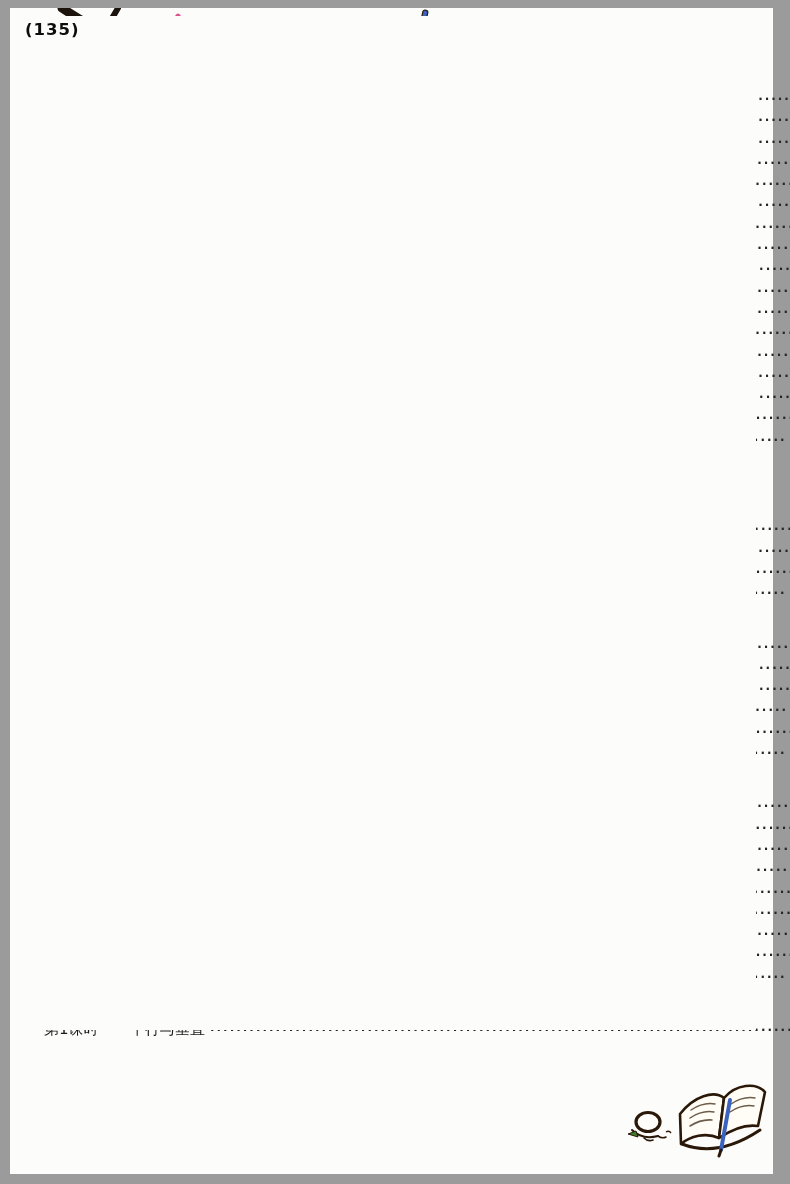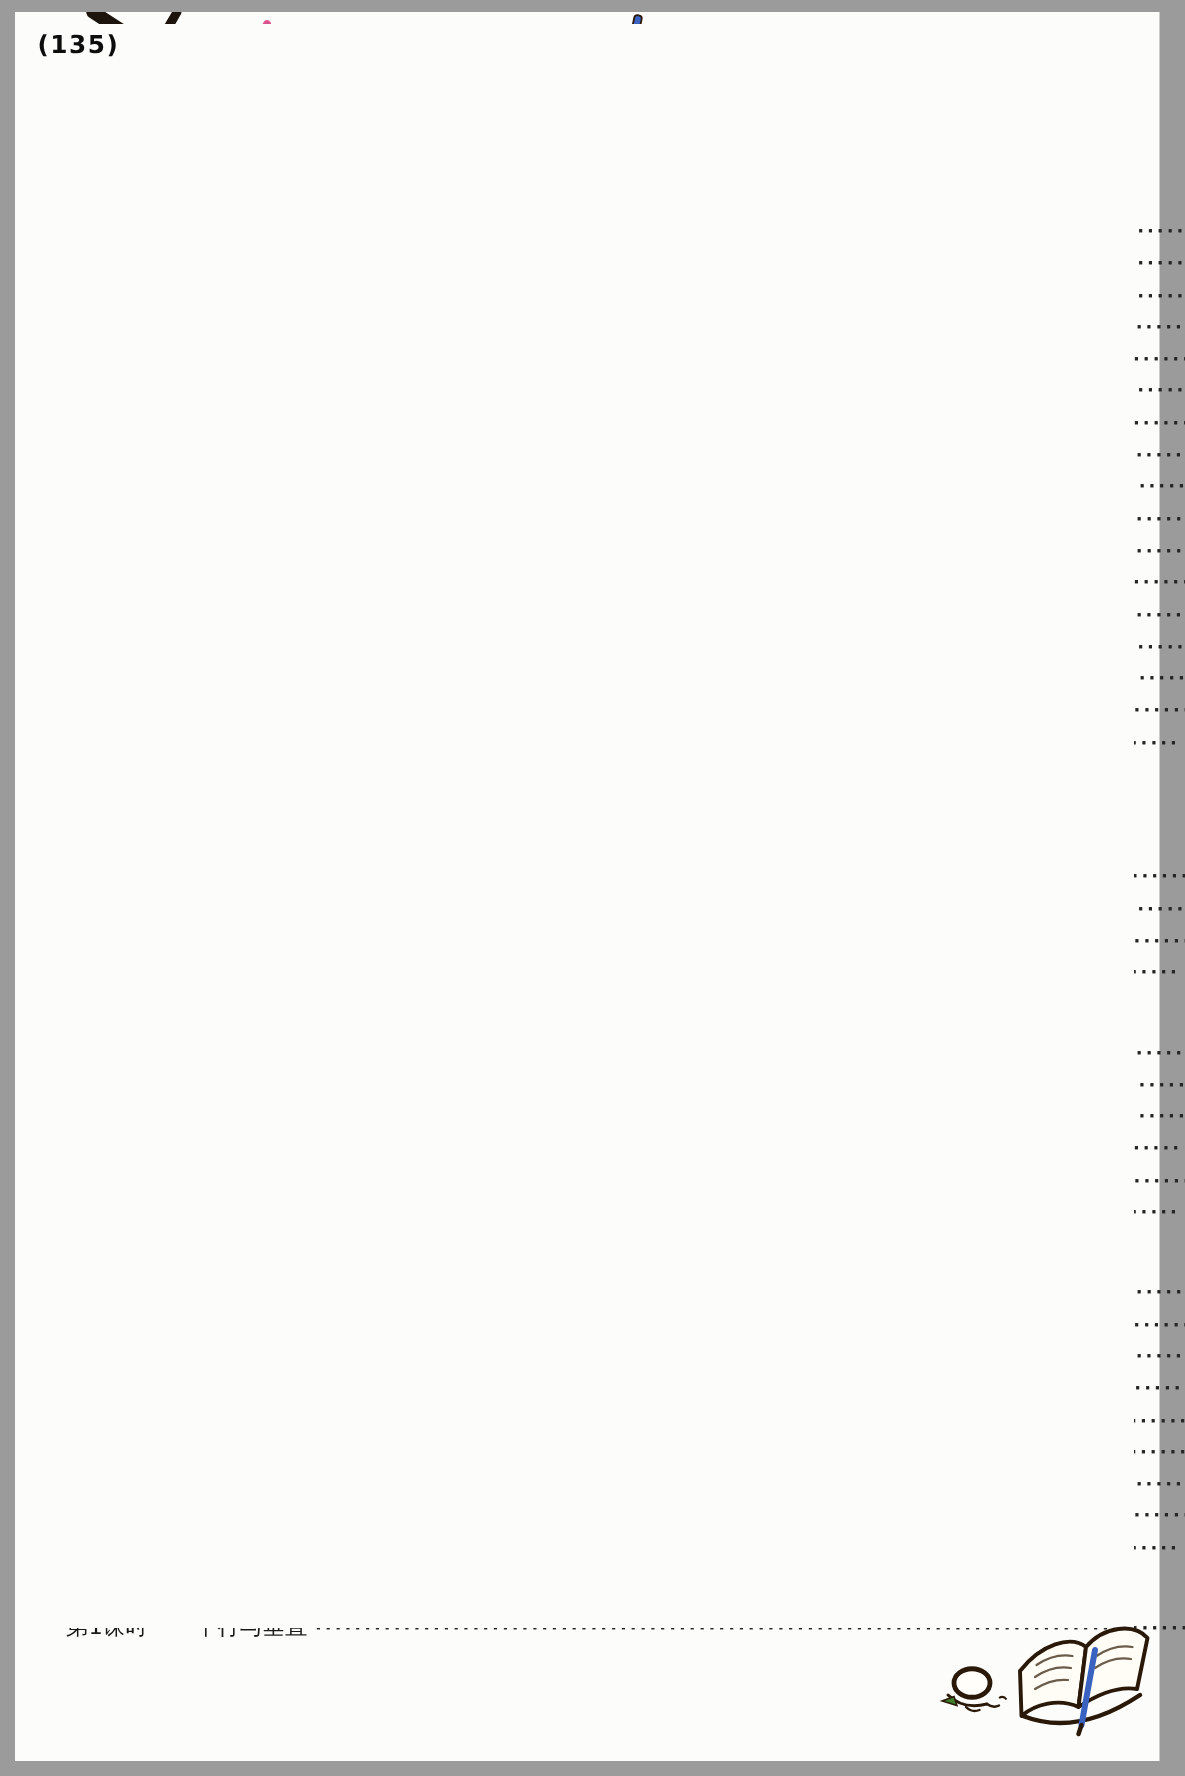--- a/index.html
+++ b/index.html
@@ -20,21 +20,21 @@
     position:absolute; left:318px; top:72px; width:150px; height:48px;
     text-align:center; font-size:34px; line-height:46px; font-weight:900;
     color:#2f9d27; letter-spacing:10px; transform:rotate(-2deg);
     text-shadow:2px 2px 0 #ffe94a,-2px -2px 0 #ffe94a,2px -2px 0 #ffe94a,-2px 2px 0 #ffe94a,0 0 6px #fff27a;
   }
   .book-art { position:absolute; left:608px; top:1066px; width:152px; height:98px; }
 
   
   .cols {
     position:absolute; left:0; top:0; right:0;
-    display:flex; gap:24px; padding:110px 20px 0 34px;
+    display:flex; gap:24px; padding:55px 20px 0 34px;
   }
   .col-left { flex:0 0 334px; }
   .col-right { flex:1; min-width:0; }
   .heading {
     display:flex; justify-content:center; gap:13px;
     font-size:16.5px; font-weight:700; color:#21368b;
     height:22px; line-height:22px; margin:7px 0 3px;
   }
   .block:first-child .heading { margin-top:0; }
   .row {

